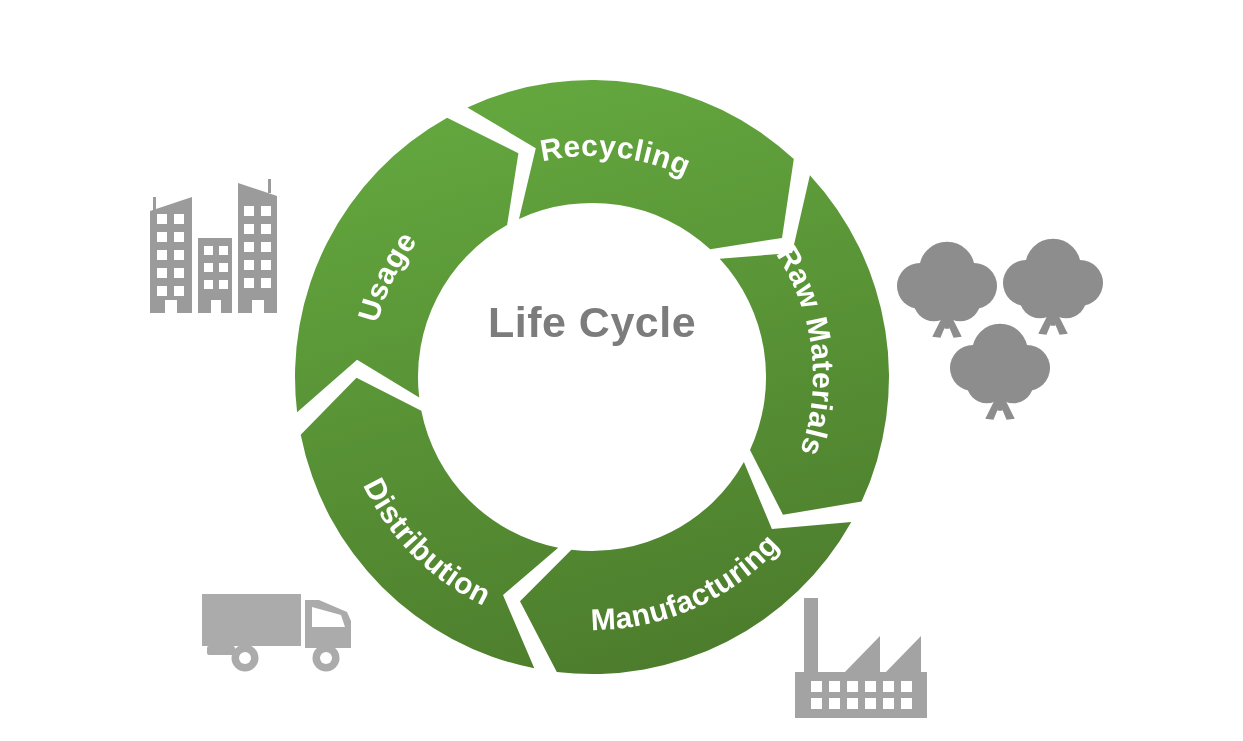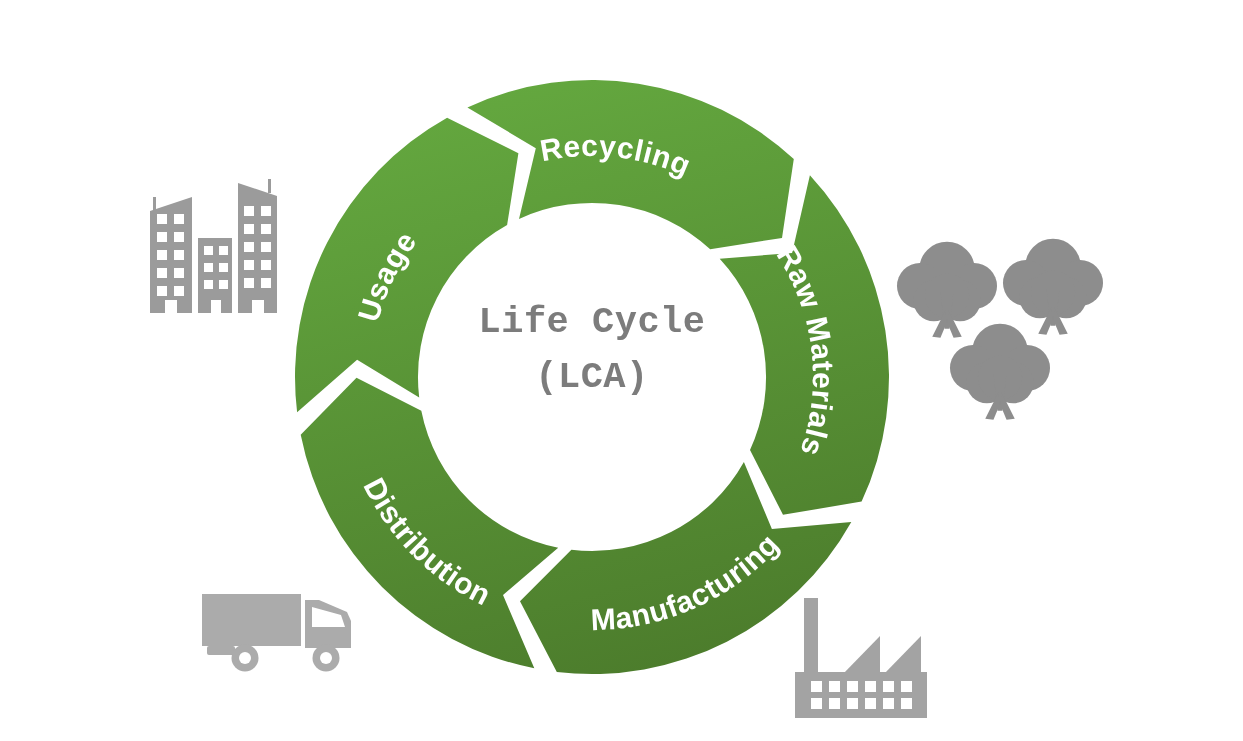--- a/index.html
+++ b/index.html
@@ -1,22 +1,22 @@
 <!DOCTYPE html>
 <html><head>
 <meta charset="utf-8">
 <style>
   html,body{margin:0;padding:0;background:#ffffff;}
   .stage{position:relative;width:1243px;height:741px;background:#ffffff;overflow:hidden;
          font-family:"Liberation Sans",sans-serif;}
   .stage svg{position:absolute;left:0;top:0;}
   .ring-label{font-family:"Liberation Sans",sans-serif;font-weight:bold;font-size:30px;letter-spacing:0.5px;}
   .center-title{position:absolute;left:592px;top:295px;transform:translateX(-50%);
-                text-align:center;font-weight:bold;font-size:37px;line-height:55px;
-                color:#7c7c7c;letter-spacing:0.5px;white-space:nowrap;font-family:Liberation Mono, monospace;}
+                text-align:center;font-weight:bold;font-size:43px;line-height:55px;
+                color:#7c7c7c;letter-spacing:0.5px;white-space:nowrap;}
 </style>
 </head>
 <body>
 
 <div class="stage">
 
   <svg width="1243" height="741" viewBox="0 0 1243 741">
     <defs>
       <linearGradient id="ringGrad" gradientUnits="userSpaceOnUse" x1="520" y1="70" x2="690" y2="700">
         <stop offset="0" stop-color="#64a83f"></stop>
@@ -157,16 +157,15 @@
         <textPath href="#tp-3" startOffset="50%">Distribution</textPath>
       </text>
       <text class="ring-label" text-anchor="middle" fill="#ffffff">
         <textPath href="#tp-4" startOffset="50%">Usage</textPath>
       </text>
     </g>
   </svg>
 
   <div class="center-title">
     <div>Life Cycle</div>
-    <div>(LCA)</div>
   </div>
 
 </div>
 
 </body></html>

